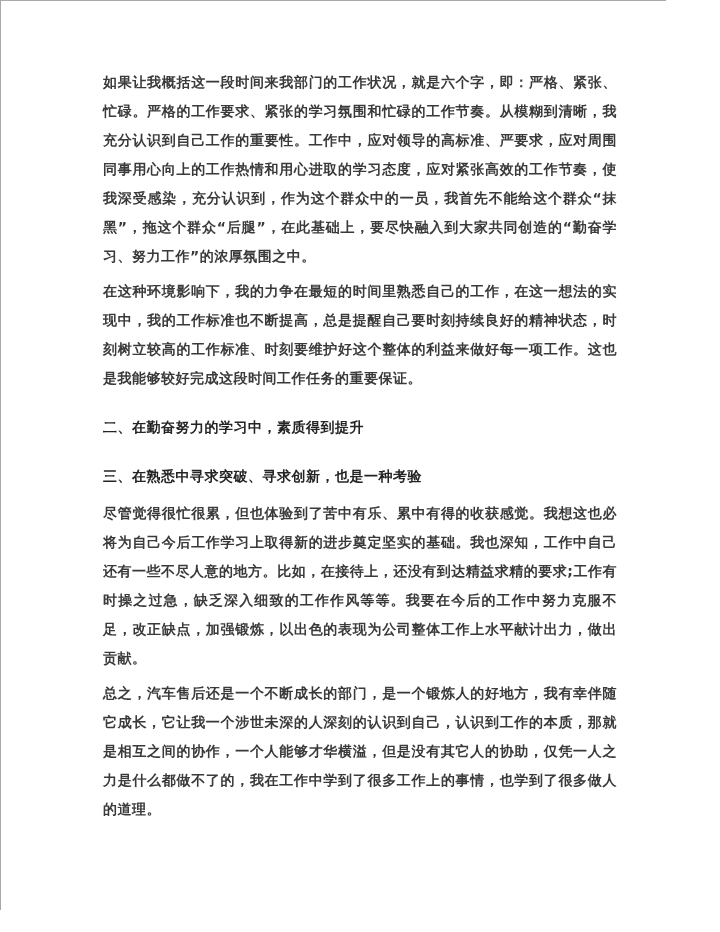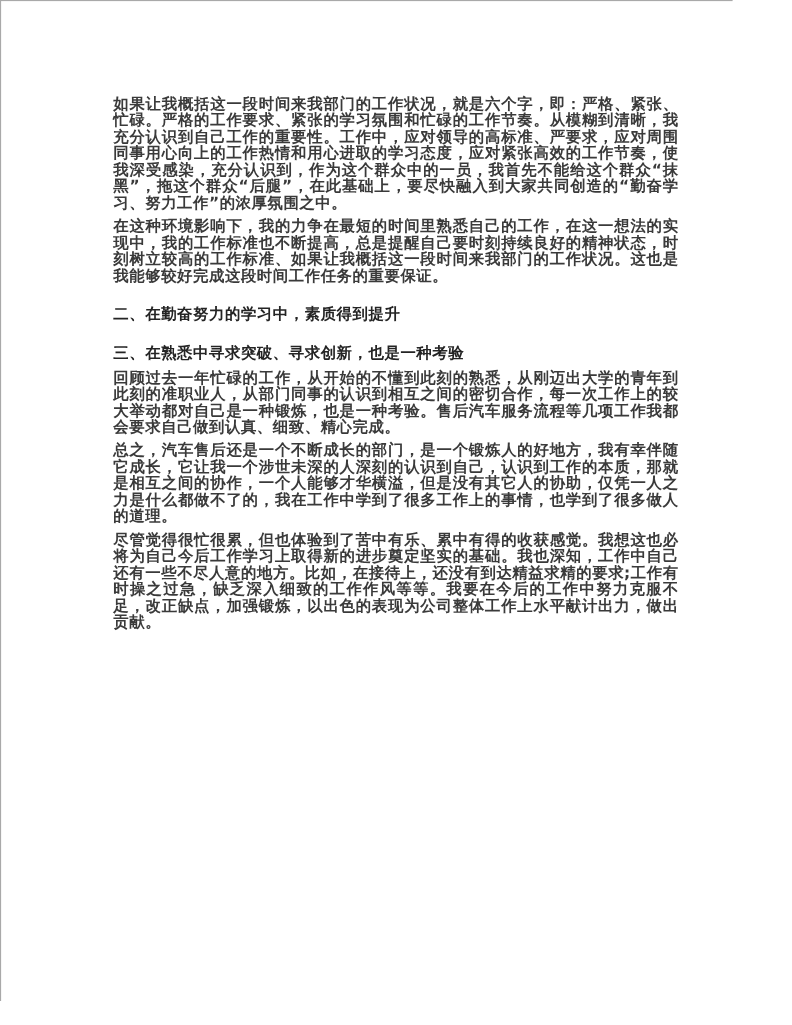--- a/index.html
+++ b/index.html
@@ -25,26 +25,26 @@
     background: var(--edge-color, #a9a9a9);
   }
   .edge-left {
     position: absolute;
     top: 0; left: 0;
     width: 1px; height: 910px;
     background: var(--edge-color, #a9a9a9);
   }
   .content {
     position: absolute;
-    top: 88px;
+    top: 68px;
     left: 103px;
     width: 514px;
     color: var(--text-color, #3a3a3a);
     font-size: 14px;
-    line-height: 15px;
+    line-height: 29px;
     text-align: justify;
     letter-spacing: 0.5px;
   }
   .doc-paragraph {
     margin: 0 0 6px 0;
     font-weight: 600;
   }
   .doc-heading {
     margin: 20px 0 8px 0;
     font-size: 14px;
@@ -53,20 +53,19 @@
   }
 </style>
 </head>
 <body>
 
 <div class="page">
   <div class="edge-top"></div>
   <div class="edge-left"></div>
   <div class="content" id="doc-content">
       <p class="doc-paragraph">如果让我概括这一段时间来我部门的工作状况，就是六个字，即：严格、紧张、忙碌。严格的工作要求、紧张的学习氛围和忙碌的工作节奏。从模糊到清晰，我充分认识到自己工作的重要性。工作中，应对领导的高标准、严要求，应对周围同事用心向上的工作热情和用心进取的学习态度，应对紧张高效的工作节奏，使我深受感染，充分认识到，作为这个群众中的一员，我首先不能给这个群众“抹黑”，拖这个群众“后腿”，在此基础上，要尽快融入到大家共同创造的“勤奋学习、努力工作”的浓厚氛围之中。</p>
-      <p class="doc-paragraph">在这种环境影响下，我的力争在最短的时间里熟悉自己的工作，在这一想法的实现中，我的工作标准也不断提高，总是提醒自己要时刻持续良好的精神状态，时刻树立较高的工作标准、如果让我概括这一段时间来我部门的工作状况。这也是我能够较好完成这段时间工作任务的重要保证。</p>
+      <p class="doc-paragraph">在这种环境影响下，我的力争在最短的时间里熟悉自己的工作，在这一想法的实现中，我的工作标准也不断提高，总是提醒自己要时刻持续良好的精神状态，时刻树立较高的工作标准、时刻要维护好这个整体的利益来做好每一项工作。这也是我能够较好完成这段时间工作任务的重要保证。</p>
       <h2 class="doc-heading">二、在勤奋努力的学习中，素质得到提升</h2>
       <h2 class="doc-heading">三、在熟悉中寻求突破、寻求创新，也是一种考验</h2>
-      <p class="doc-paragraph">回顾过去一年忙碌的工作，从开始的不懂到此刻的熟悉，从刚迈出大学的青年到此刻的准职业人，从部门同事的认识到相互之间的密切合作，每一次工作上的较大举动都对自己是一种锻炼，也是一种考验。售后汽车服务流程等几项工作我都会要求自己做到认真、细致、精心完成。</p>
+      <p class="doc-paragraph">尽管觉得很忙很累，但也体验到了苦中有乐、累中有得的收获感觉。我想这也必将为自己今后工作学习上取得新的进步奠定坚实的基础。我也深知，工作中自己还有一些不尽人意的地方。比如，在接待上，还没有到达精益求精的要求;工作有时操之过急，缺乏深入细致的工作作风等等。我要在今后的工作中努力克服不足，改正缺点，加强锻炼，以出色的表现为公司整体工作上水平献计出力，做出贡献。</p>
       <p class="doc-paragraph">总之，汽车售后还是一个不断成长的部门，是一个锻炼人的好地方，我有幸伴随它成长，它让我一个涉世未深的人深刻的认识到自己，认识到工作的本质，那就是相互之间的协作，一个人能够才华横溢，但是没有其它人的协助，仅凭一人之力是什么都做不了的，我在工作中学到了很多工作上的事情，也学到了很多做人的道理。</p>
-      <p class="doc-paragraph">尽管觉得很忙很累，但也体验到了苦中有乐、累中有得的收获感觉。我想这也必将为自己今后工作学习上取得新的进步奠定坚实的基础。我也深知，工作中自己还有一些不尽人意的地方。比如，在接待上，还没有到达精益求精的要求;工作有时操之过急，缺乏深入细致的工作作风等等。我要在今后的工作中努力克服不足，改正缺点，加强锻炼，以出色的表现为公司整体工作上水平献计出力，做出贡献。</p>
     </div>
 </div>
 
 </body></html>

